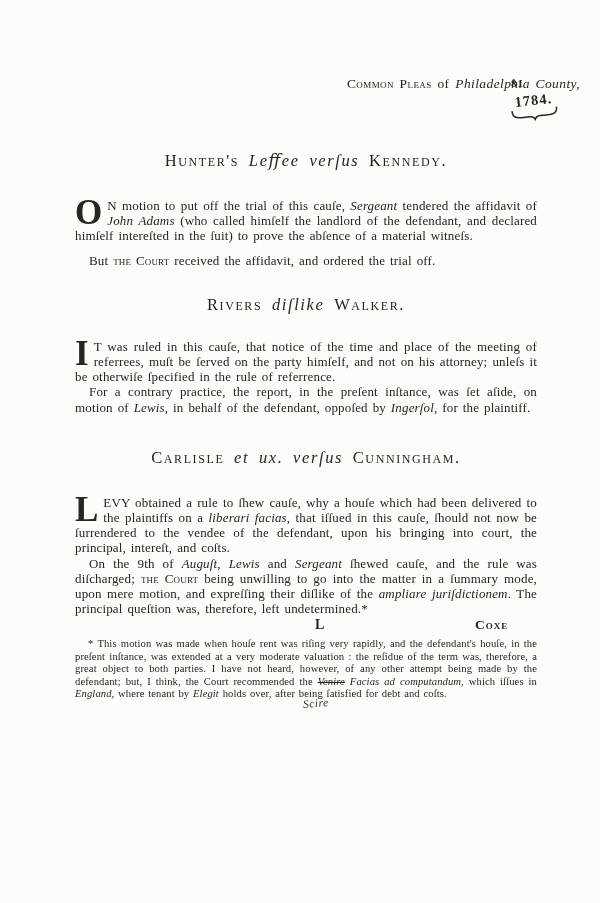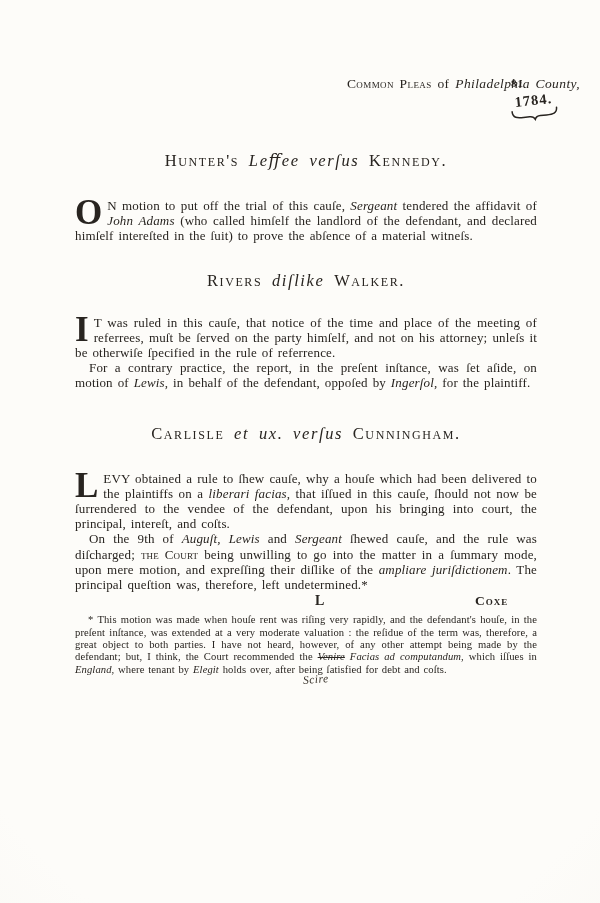--- a/index.html
+++ b/index.html
@@ -80,20 +80,21 @@
     </svg>
   </div>
 
   <div class="main">
 
     <h2 class="case-title"><span class="sc">Hunter's</span><span class="it"> Leﬀee verſus </span><span class="sc">Kennedy.</span></h2>
 
     <p class="para p-first"><span class="dropcap">O</span><span><span>N motion to put off the trial of this cauſe, </span><span class="it">Sergeant</span><span> tendered the affidavit of </span><span class="it">John Adams</span><span> (who called himſelf the landlord of the defendant, and declared himſelf intereſted in the ſuit) to prove the abſence of a material witneſs.</span></span></p>
 
 
+    <p class="para indent p-court"><span>But </span><span class="sc">the Court</span><span> received the affidavit, and ordered the trial off.</span></p>
 
     <h2 class="case-title ct-rivers"><span class="sc">Rivers</span><span class="it"> diſlike </span><span class="sc">Walker.</span></h2>
 
     <p class="para p-rivers-1"><span class="dropcap">I</span><span><span>T was ruled in this cauſe, that notice of the time and place of the meeting of referrees, muſt be ſerved on the party himſelf, and not on his attorney; unleſs it be otherwiſe ſpecified in the rule of referrence.</span></span></p>
 
     <p class="para indent"><span>For a contrary practice, the report, in the preſent inſtance, was ſet aſide, on motion of </span><span class="it">Lewis</span><span>, in behalf of the defendant, oppoſed by </span><span class="it">Ingerſol</span><span>, for the plaintiff.</span></p>
 
     <h2 class="case-title ct-carlisle"><span class="sc">Carlisle </span><span class="it">et ux. verſus </span><span class="sc">Cunningham.</span></h2>
 
     <p class="para p-first"><span class="dropcap">L</span><span><span>EVY obtained a rule to ſhew cauſe, why a houſe which had been delivered to the plaintiffs on a </span><span class="it">liberari facias</span><span>, that iſſued in this cauſe, ſhould not now be ſurrendered to the vendee of the defendant, upon his bringing into court, the principal, intereſt, and coſts.</span></span></p>

